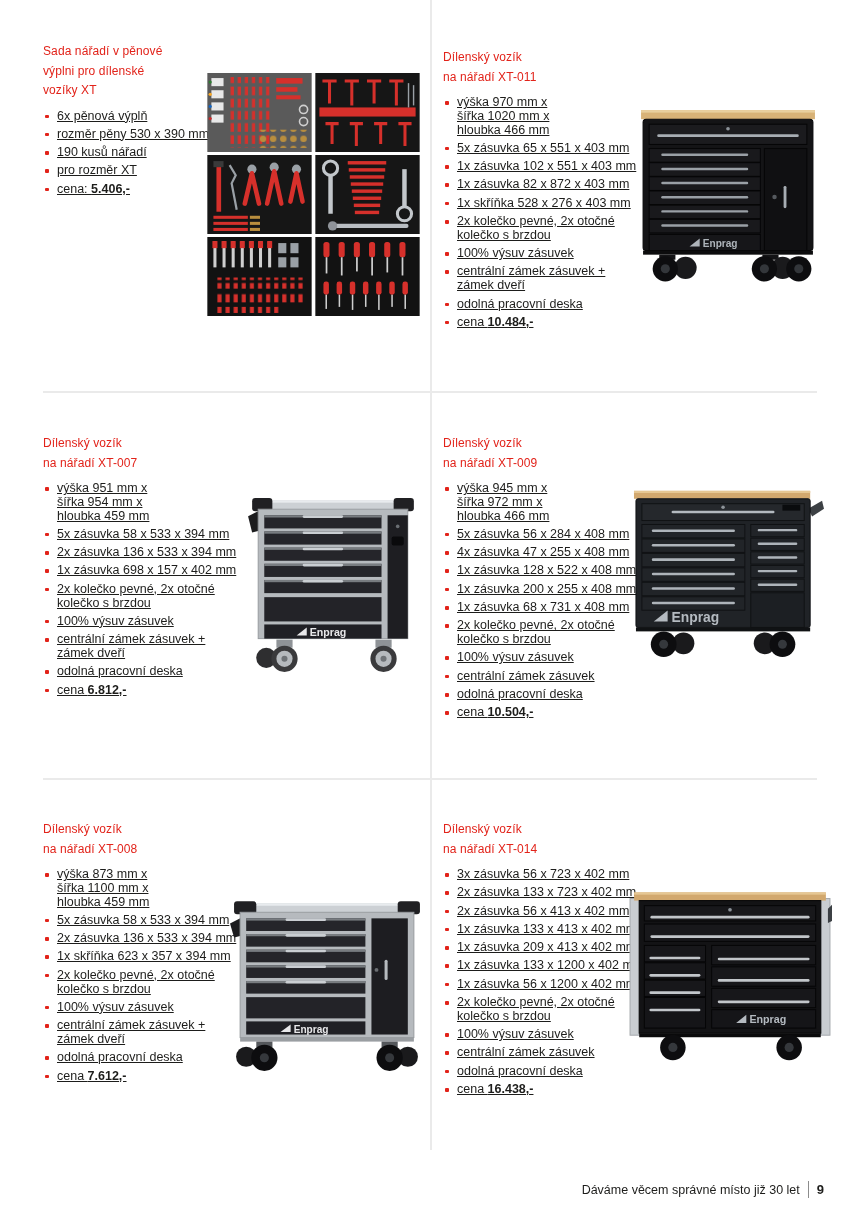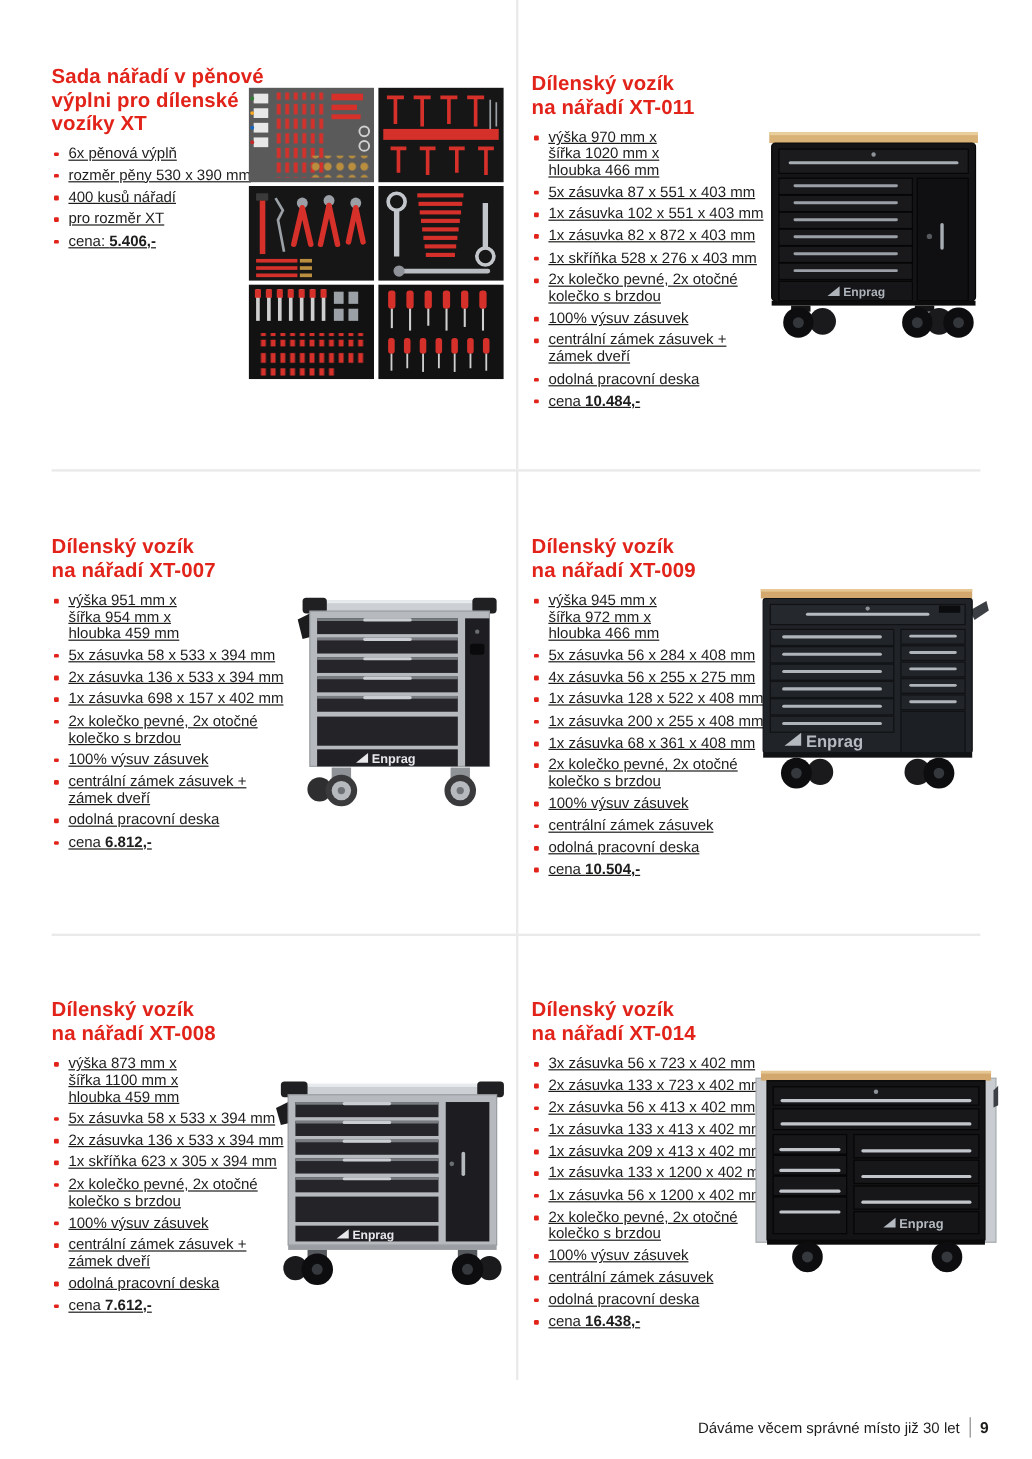--- a/index.html
+++ b/index.html
@@ -6,21 +6,21 @@
     --accent:#e2231a;
     --divider:#eaeaea;
     --text:#1d1d1b;
   }
   html,body{margin:0;padding:0;background:#ffffff;}
   body{width:860px;height:1216px;position:relative;overflow:hidden;
        font-family:"Liberation Sans",sans-serif;color:var(--text);}
   .divider-v{position:absolute;left:430px;top:0;width:2px;height:1150px;background:var(--divider);}
   .divider-h{position:absolute;left:43px;width:774px;height:2px;background:var(--divider);}
   .product{position:absolute;width:212px;}
-  .title{margin:16px 0 9px 0;font-size:17px;line-height:19.5px;font-weight:bold;
+  .title{margin:4px 0 9px 0;font-size:12px;line-height:19.5px;font-weight:normal;
          color:var(--accent);white-space:pre-line;letter-spacing:.1px;}
   .specs{list-style:none;margin:0;padding:0;font-size:12.5px;line-height:13.8px;color:var(--text);}
   .specs li{position:relative;padding-left:14px;margin-bottom:4.5px;white-space:pre-line;text-decoration:underline;}
   .specs li::before{content:"";position:absolute;left:2px;top:5px;width:3.5px;height:3.5px;
          border-radius:1px;background:var(--accent);}
   .specs b{font-weight:bold;}
   .img{position:absolute;}
   .img svg{display:block;width:100%;height:100%;}
   .foam-grid{display:grid;grid-template-columns:1fr 1fr;grid-template-rows:1fr 1fr 1fr;gap:3px;}
   .foam-grid svg{width:100%;height:100%;display:block;}
@@ -36,34 +36,34 @@
 <div class="divider-h" style="top:391px"></div>
 <div class="divider-h" style="top:778px"></div>
 
 <section class="product" style="left:43px;top:38px">
   <h2 class="title">Sada nářadí v pěnové
 výplni pro dílenské
 vozíky XT</h2>
   <ul class="specs">
       <li>6x pěnová výplň</li>
       <li>rozměr pěny 530 x 390 mm</li>
-      <li>400 kusů nářadí</li>
+      <li>190 kusů nářadí</li>
       <li>pro rozměr XT</li>
       <li>cena: <b>5.406,-</b></li>
     </ul>
 </section>
 
 <section class="product" style="left:443px;top:44px">
   <h2 class="title">Dílenský vozík
 na nářadí XT-011</h2>
   <ul class="specs">
       <li>výška 970 mm x
 šířka 1020 mm x
 hloubka 466 mm</li>
-      <li>5x zásuvka 87 x 551 x 403 mm</li>
+      <li>5x zásuvka 65 x 551 x 403 mm</li>
       <li>1x zásuvka 102 x 551 x 403 mm</li>
       <li>1x zásuvka 82 x 872 x 403 mm</li>
       <li>1x skříňka 528 x 276 x 403 mm</li>
       <li>2x kolečko pevné, 2x otočné
 kolečko s brzdou</li>
       <li>100% výsuv zásuvek</li>
       <li>centrální zámek zásuvek +
 zámek dveří</li>
       <li>odolná pracovní deska</li>
       <li>cena <b>10.484,-</b></li>
@@ -91,43 +91,43 @@
 </section>
 
 <section class="product" style="left:443px;top:430px">
   <h2 class="title">Dílenský vozík
 na nářadí XT-009</h2>
   <ul class="specs">
       <li>výška 945 mm x
 šířka 972 mm x
 hloubka 466 mm</li>
       <li>5x zásuvka 56 x 284 x 408 mm</li>
-      <li>4x zásuvka 56 x 255 x 275 mm</li>
+      <li>4x zásuvka 47 x 255 x 408 mm</li>
       <li>1x zásuvka 128 x 522 x 408 mm</li>
       <li>1x zásuvka 200 x 255 x 408 mm</li>
-      <li>1x zásuvka 68 x 361 x 408 mm</li>
+      <li>1x zásuvka 68 x 731 x 408 mm</li>
       <li>2x kolečko pevné, 2x otočné
 kolečko s brzdou</li>
       <li>100% výsuv zásuvek</li>
       <li>centrální zámek zásuvek</li>
       <li>odolná pracovní deska</li>
       <li>cena <b>10.504,-</b></li>
     </ul>
 </section>
 
 <section class="product" style="left:43px;top:816px">
   <h2 class="title">Dílenský vozík
 na nářadí XT-008</h2>
   <ul class="specs">
       <li>výška 873 mm x
 šířka 1100 mm x
 hloubka 459 mm</li>
       <li>5x zásuvka 58 x 533 x 394 mm</li>
       <li>2x zásuvka 136 x 533 x 394 mm</li>
-      <li>1x skříňka 623 x 305 x 394 mm</li>
+      <li>1x skříňka 623 x 357 x 394 mm</li>
       <li>2x kolečko pevné, 2x otočné
 kolečko s brzdou</li>
       <li>100% výsuv zásuvek</li>
       <li>centrální zámek zásuvek +
 zámek dveří</li>
       <li>odolná pracovní deska</li>
       <li>cena <b>7.612,-</b></li>
     </ul>
 </section>
 

